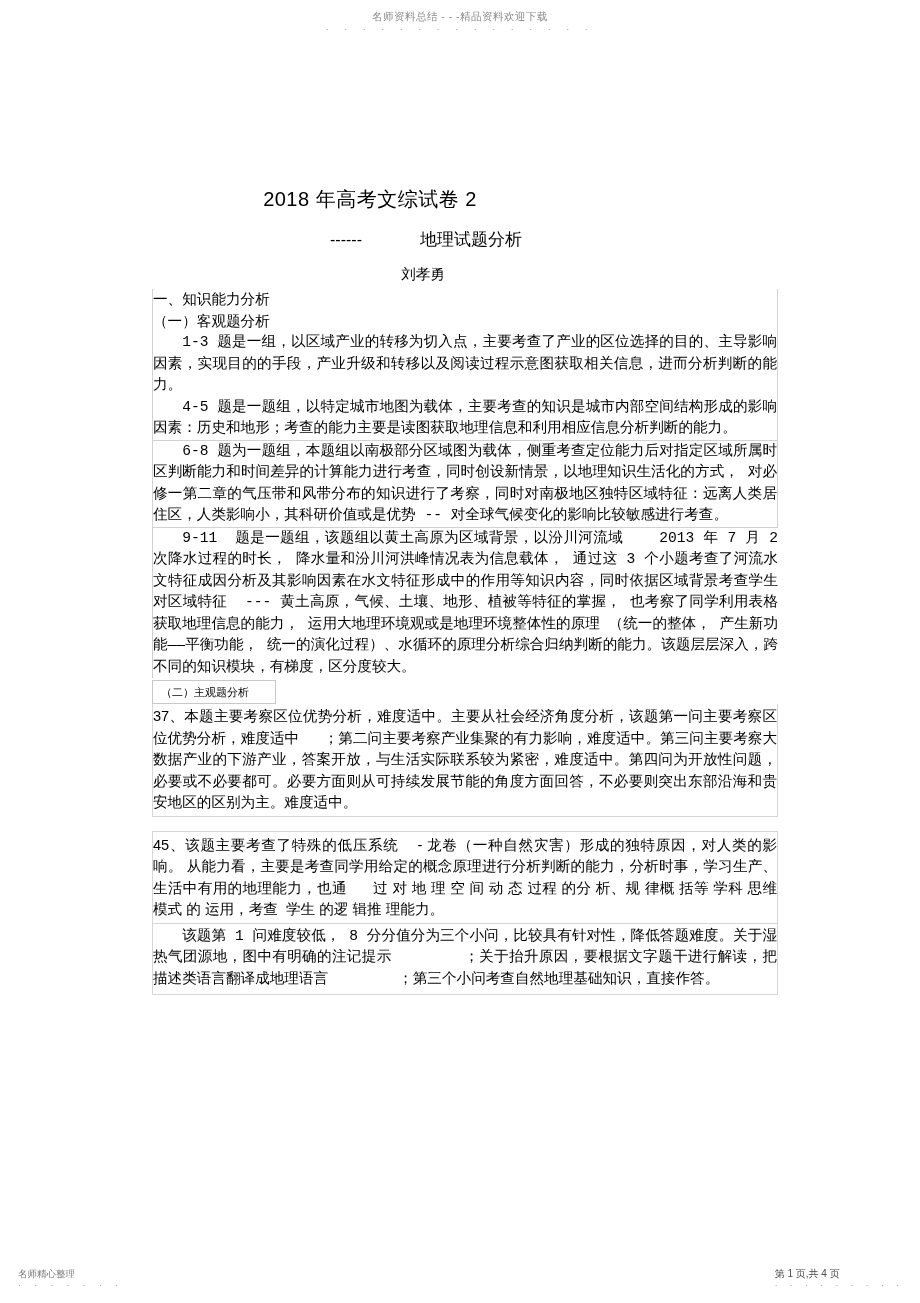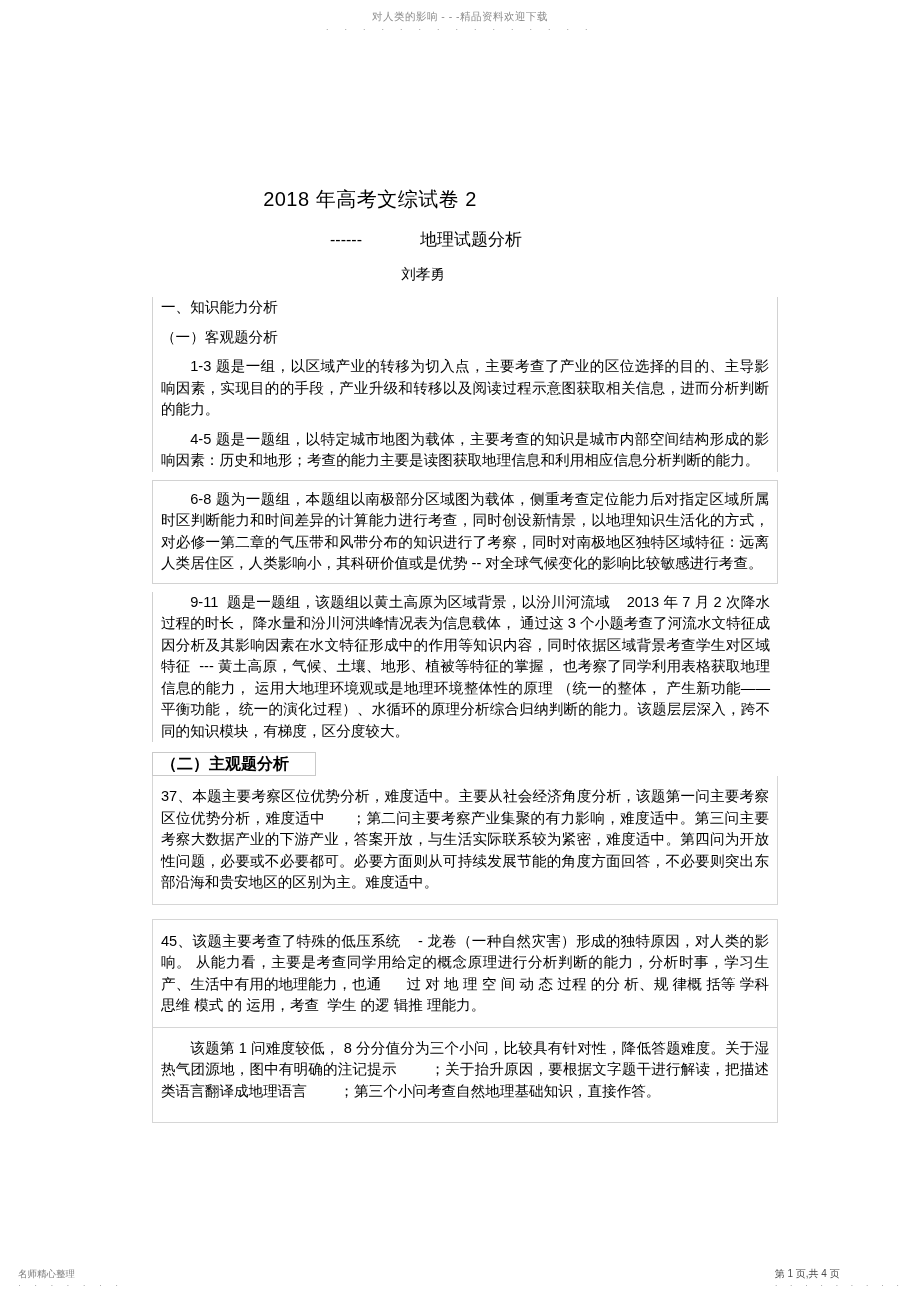--- a/index.html
+++ b/index.html
@@ -86,65 +86,64 @@
   .body-wrap {
     position: absolute;
     top: 289px;
     left: 152px;
     width: 626px;
     font-size: 14.6px;
     line-height: 21.5px;
   }
 
   .p {
-    margin: 8px;
+    margin: 0;
     text-align: justify;
     text-justify: inter-ideograph;
     white-space: pre-wrap;
     word-break: break-all;
   }
-  .p.indent { text-indent: 2em; }
+  .p.indent { text-indent: 2em; font-family: Liberation Mono, monospace; }
 
   
   .frame {
     border: 1px solid #d2d2d2;
     border-top: none;
     border-bottom: none;
   }
   .frame-box {
     border: 1px solid #d2d2d2;
   }
   .frame-left {
     border-left: 1px solid #cfcfcf;
   }
 
   .sec-label {
     display: inline-block;
     border: 1px solid #c9c9c9;
     padding: 1px 26px 1px 8px;
     margin: 2px 0 1px 0;
-    font-size: 16px;
+    font-size: 11px;
     line-height: 20px;
-    font-weight: bold;
   }
 
   .block37a {
     border: 1px solid #d6d6d6;
     border-top: none;
     padding: 2px 0 2px 0;
     margin-top: -1px;
   }
   .block37b {
     border: 1px solid #d6d6d6;
     padding: 3px 0 2px 0;
   }
   .block-last {
     border: 1px solid #d6d6d6;
     border-top: none;
-    padding: 2px 0 12px 0;
+    padding: 2px 0 4px 0;
   }
 
   .spacer-sm { height: 14px; }
 
   
   .footer-left {
     position: absolute;
     left: 18px;
     bottom: 12px;
     font-size: 9.5px;
@@ -172,21 +171,21 @@
     letter-spacing: 5px;
     color: #9a9a9a;
   }
 </style>
 </head>
 <body>
 
 <div class="page">
 
   <div class="header-wm">
-    <span>对人类的影响 - - -精品资料欢迎下载</span>
+    <span>名师资料总结 - - -精品资料欢迎下载</span>
     <span class="dots">· · · · · · · · · · · · · · ·</span>
   </div>
 
   <div class="doc-title">2018 年高考文综试卷   2</div>
 
   <div class="sub-row">
     <span class="dashes">------</span><span class="gap"></span><span>地理试题分析</span>
   </div>
 
   <div class="author">刘孝勇</div>

